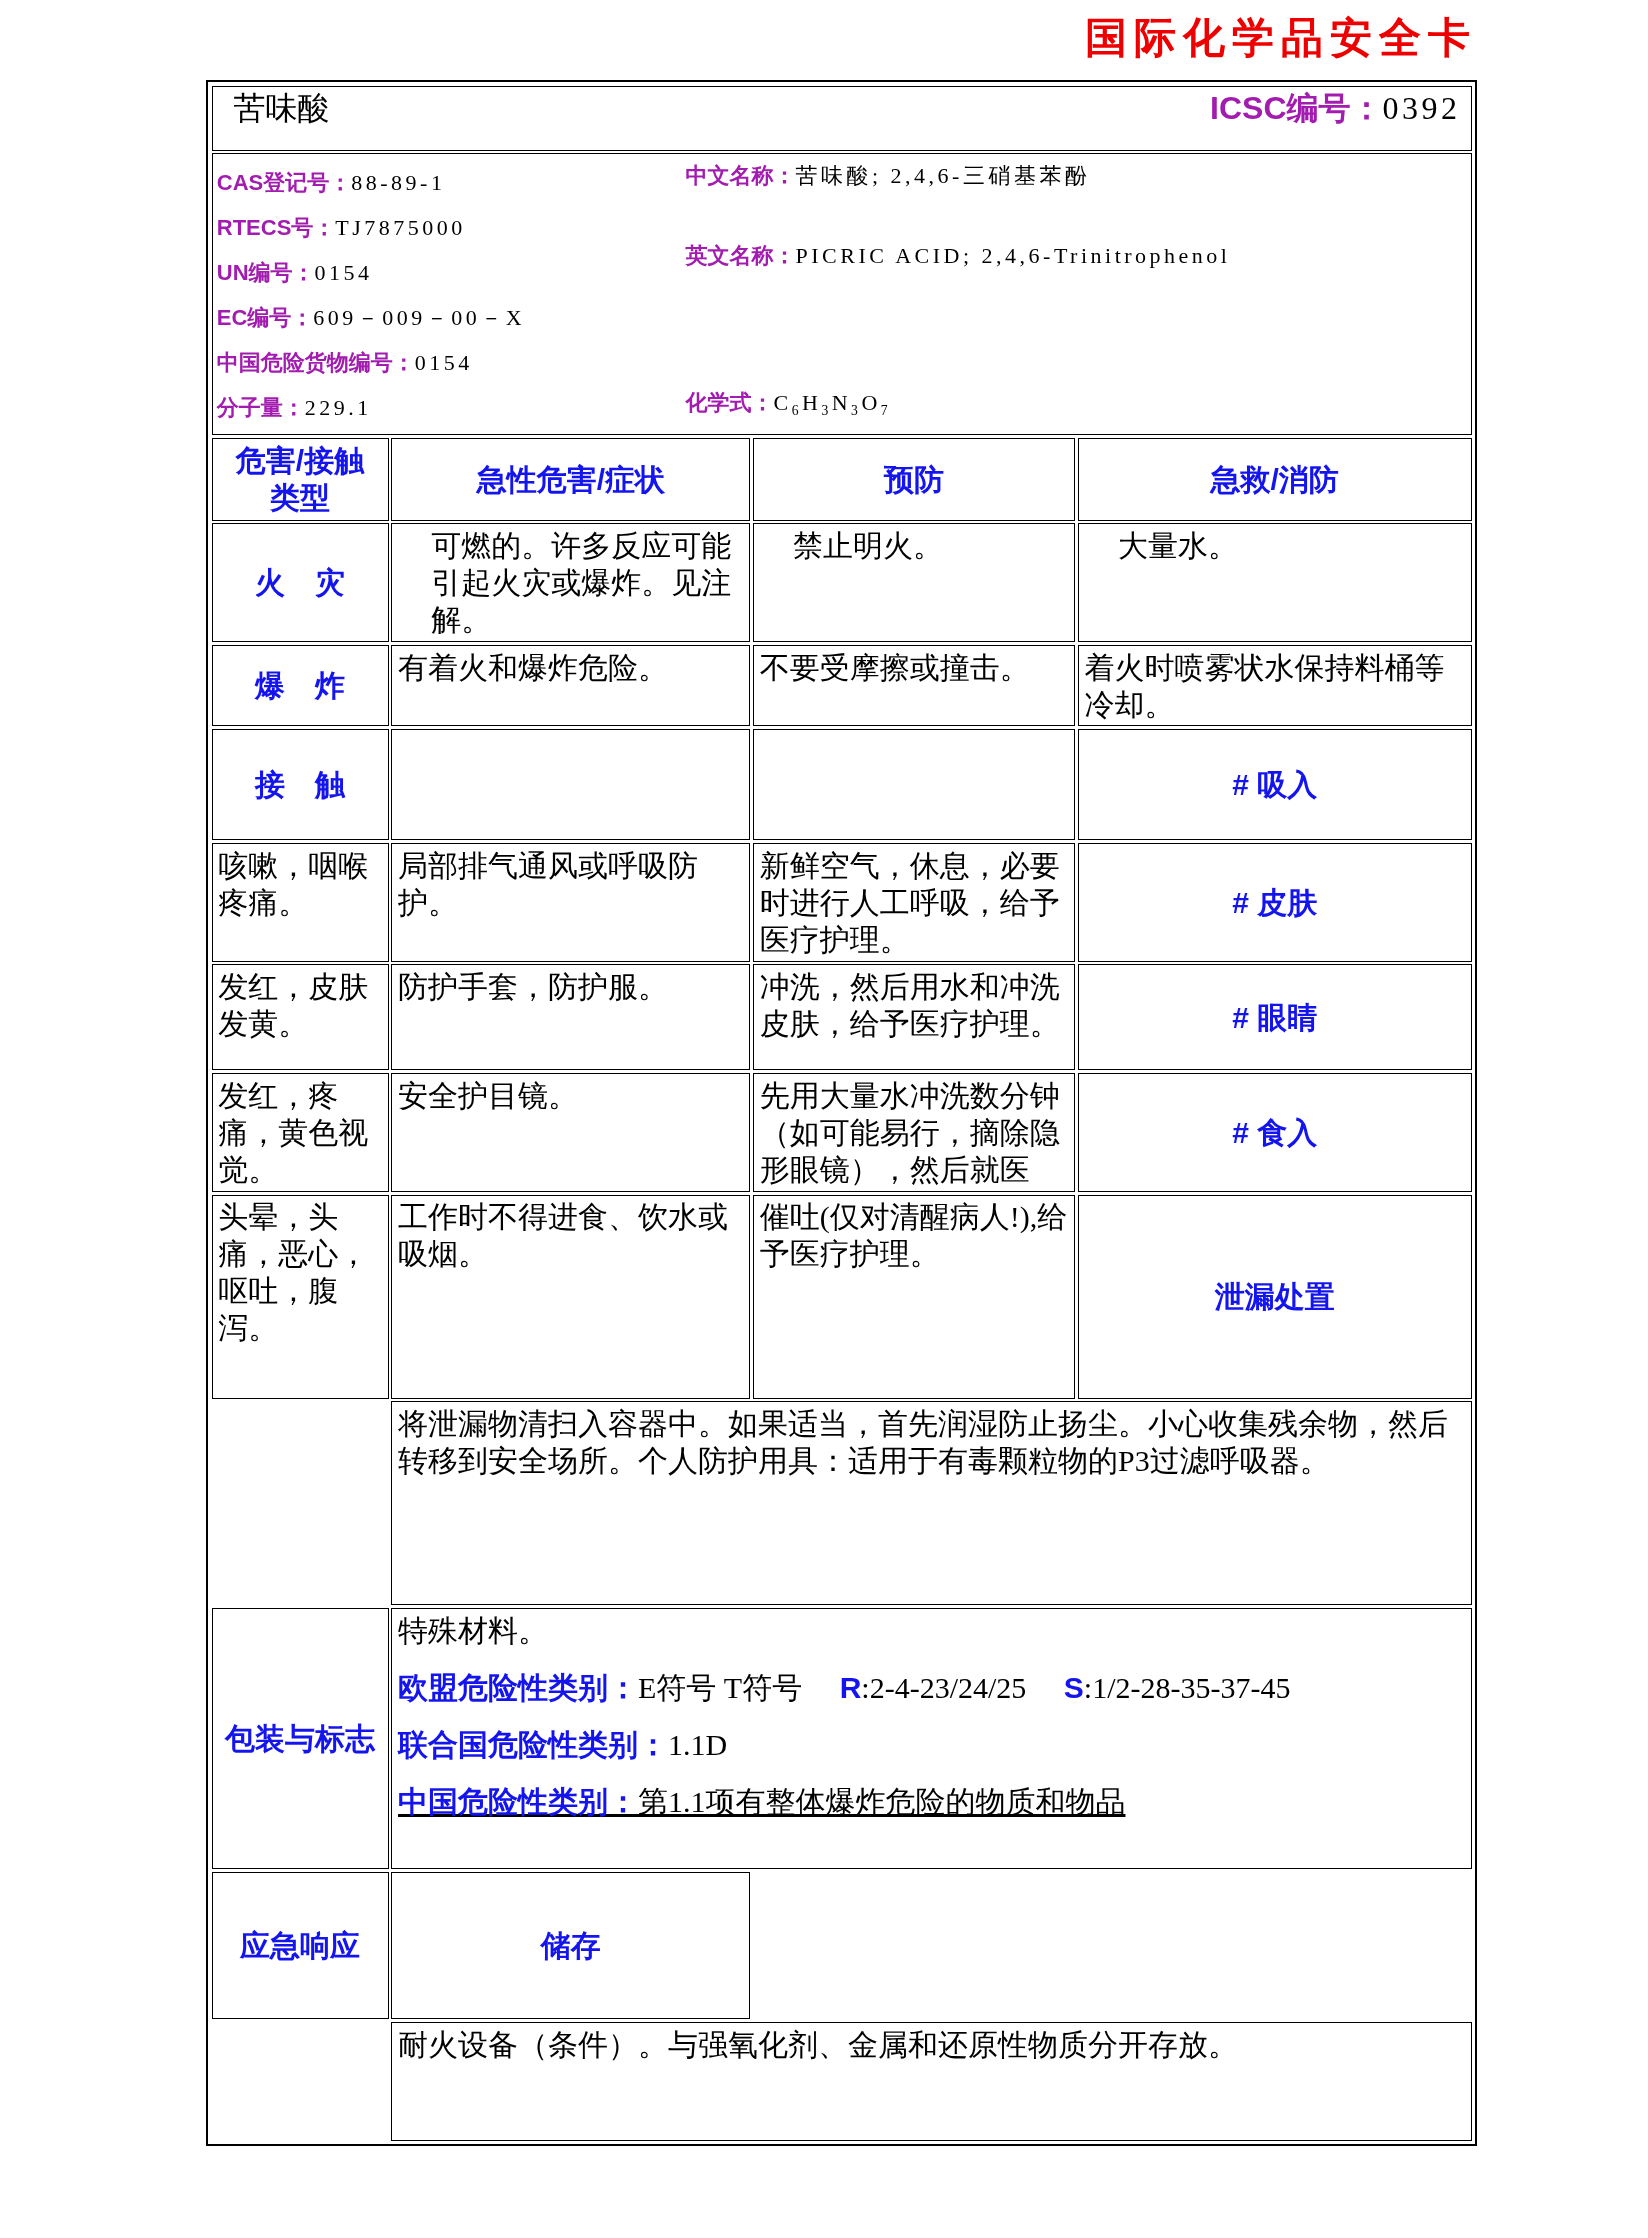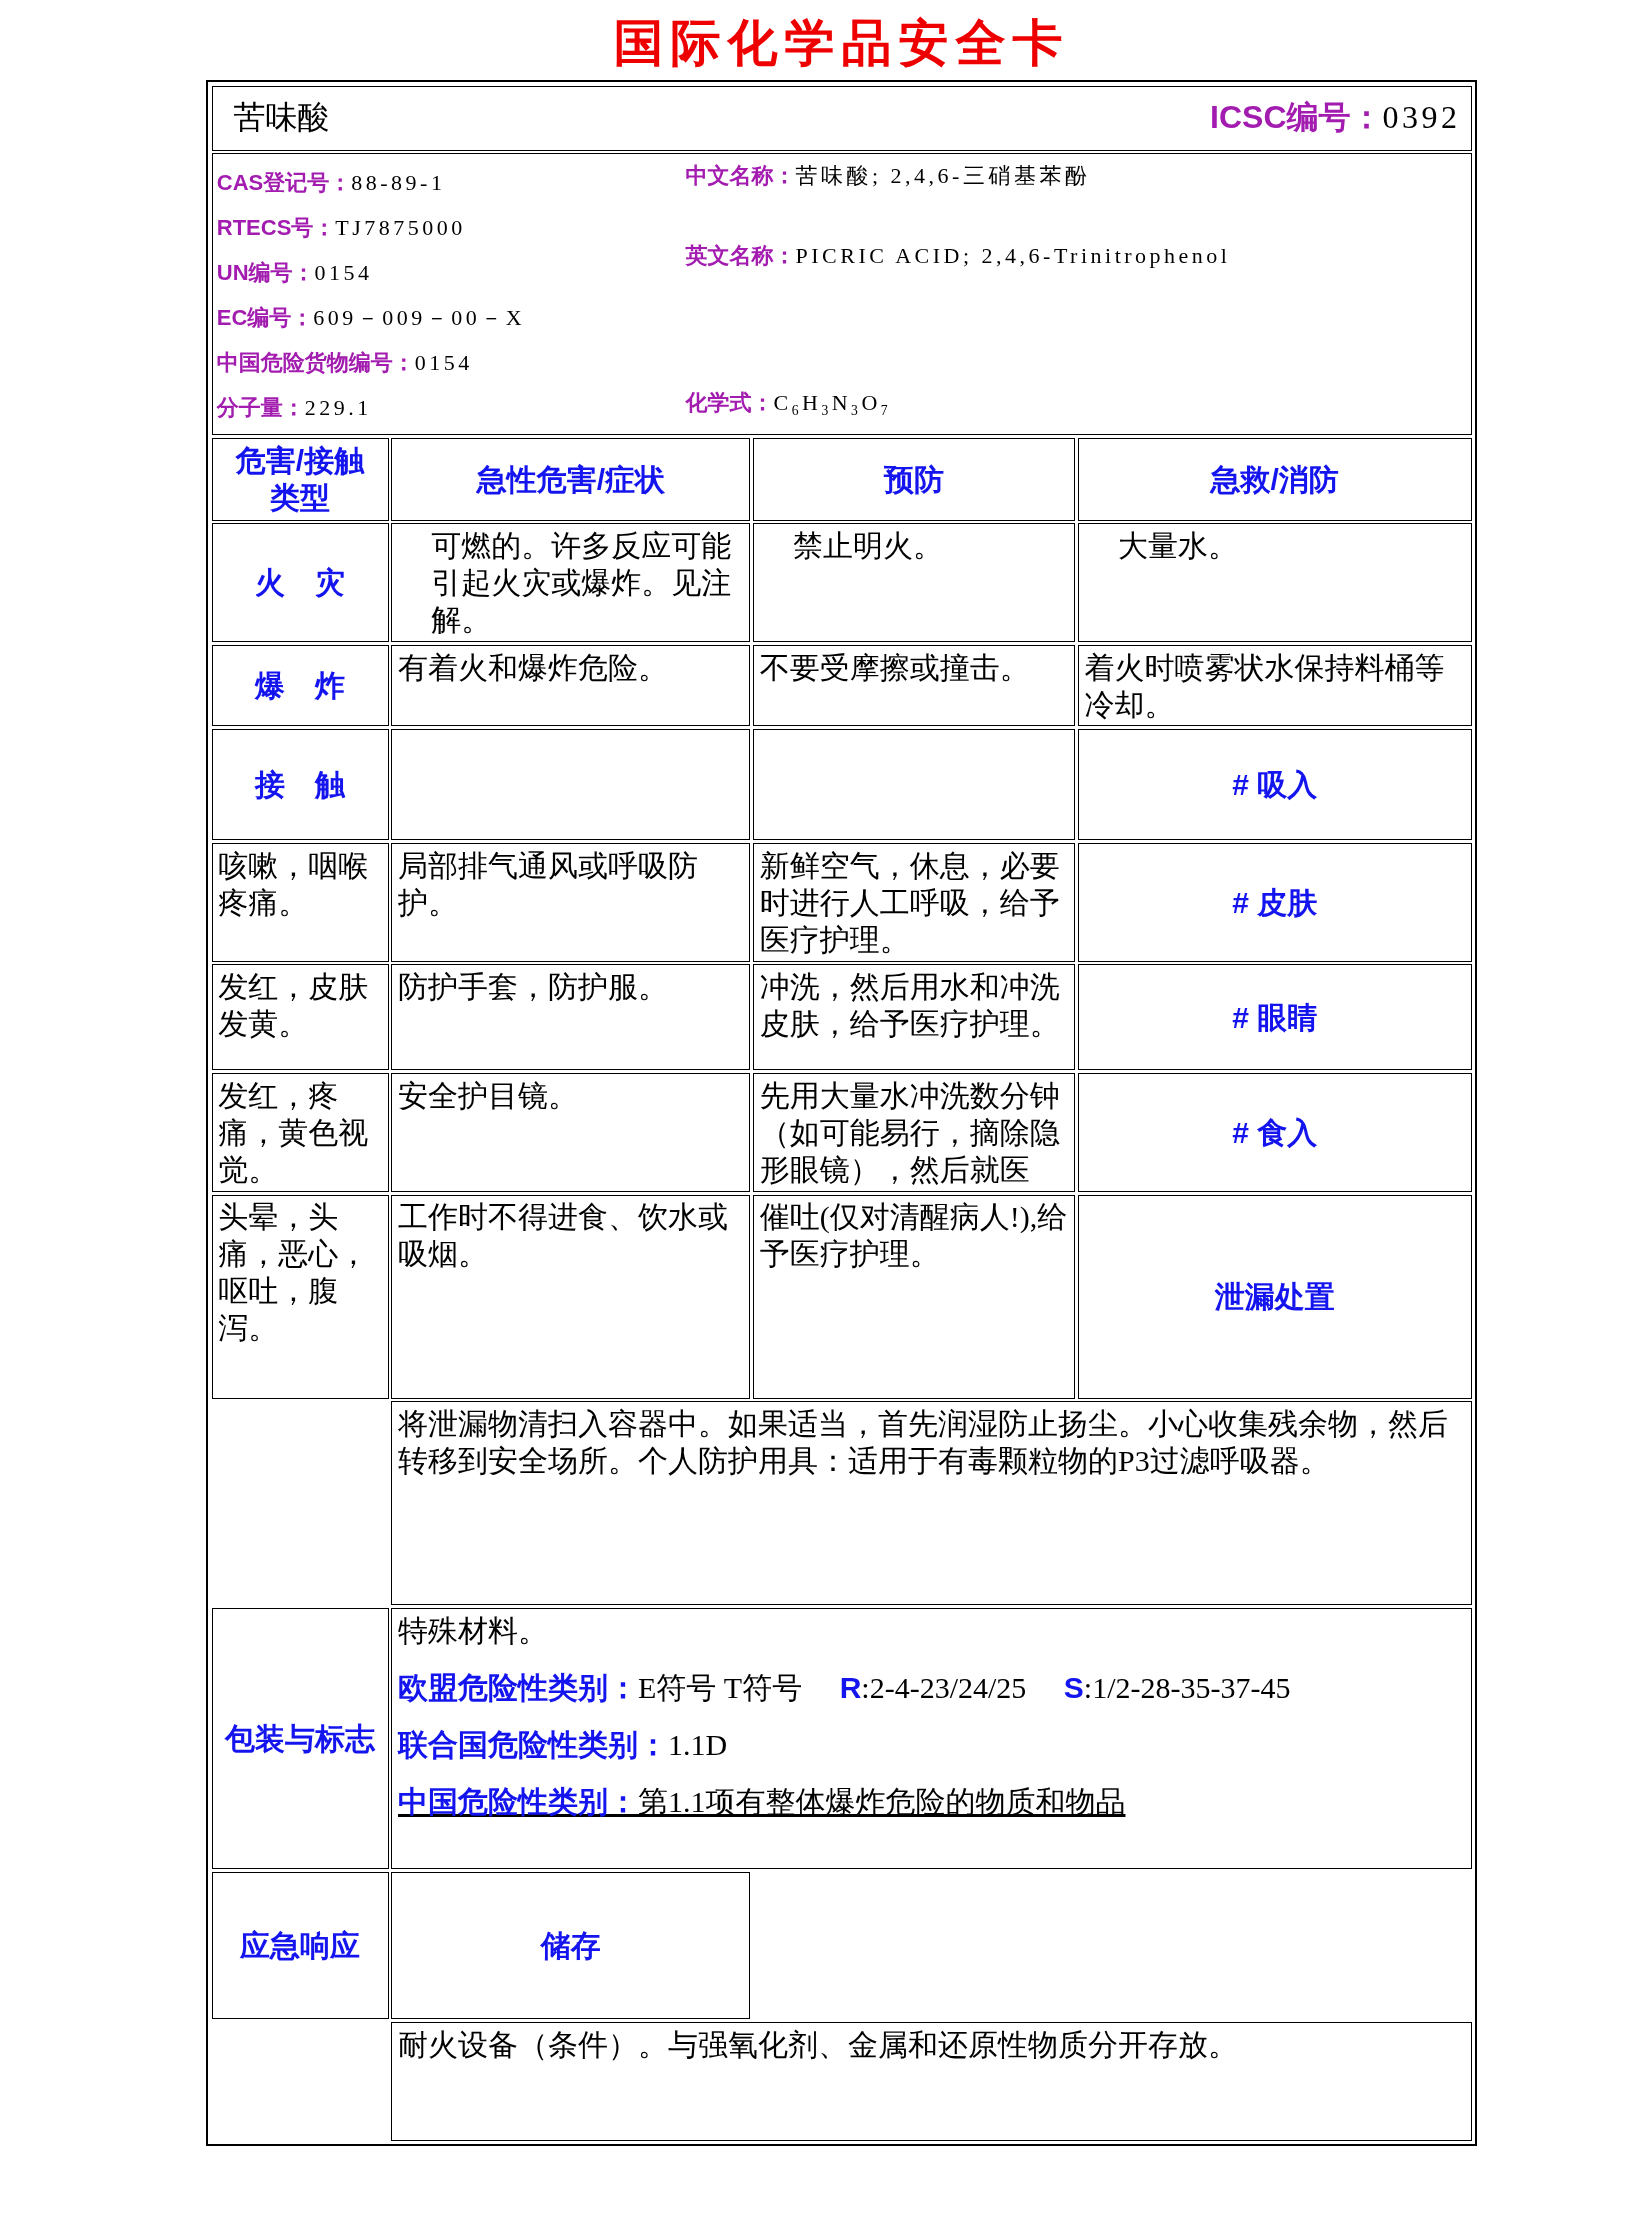--- a/index.html
+++ b/index.html
@@ -2,33 +2,33 @@
 <html style="font-size:11.3px"><head>
 <meta charset="utf-8">
 <style>
   html,body{margin:0;padding:0;}
   body{
     width:1649px;height:2239px;position:relative;background:#ffffff;
     font-family:"Liberation Serif","DejaVu Serif",serif;color:#000;
   }
   .page-title{
     position:absolute;left:206px;top:10px;width:1271px;
-    text-align:center;font-size:50px;font-weight:bold;letter-spacing:7px;
+    text-align:right;font-size:42px;font-weight:bold;letter-spacing:7px;
     font-family:"Liberation Sans","DejaVu Sans",sans-serif;
   }
   .card{
     position:absolute;left:206px;top:80px;width:1271px;
     border:2.1px solid #000;padding:3.5px;box-sizing:border-box;background:#fff;
   }
   .box{border:1.4px solid #000;box-sizing:border-box;background:#fff;}
   .stack>.box{margin-bottom:2.8px;}
   .stack>.box:last-child{margin-bottom:0;}
 
   
-  .name-row{min-height:65px;display:flex;align-items:center;justify-content:space-between;
+  .name-row{min-height:65px;display:flex;justify-content:space-between;
     padding:0 10px 0 21px;font-size:32px;}
   .lbl{color:#a21caf;font-weight:bold;font-family:"Liberation Sans","DejaVu Sans",sans-serif;}
   .val{letter-spacing:3.5px;}
 
   
   .id-block{min-height:282px;position:relative;padding:5.7px 4.3px 4.3px 4.3px;font-size:22px;}
   .id-left .id-line{line-height:45px;white-space:nowrap;}
   .id-right-item{position:absolute;left:473px;white-space:nowrap;}
   .id-right-item.i0{top:7px;}
   .id-right-item.i1{top:87px;}

